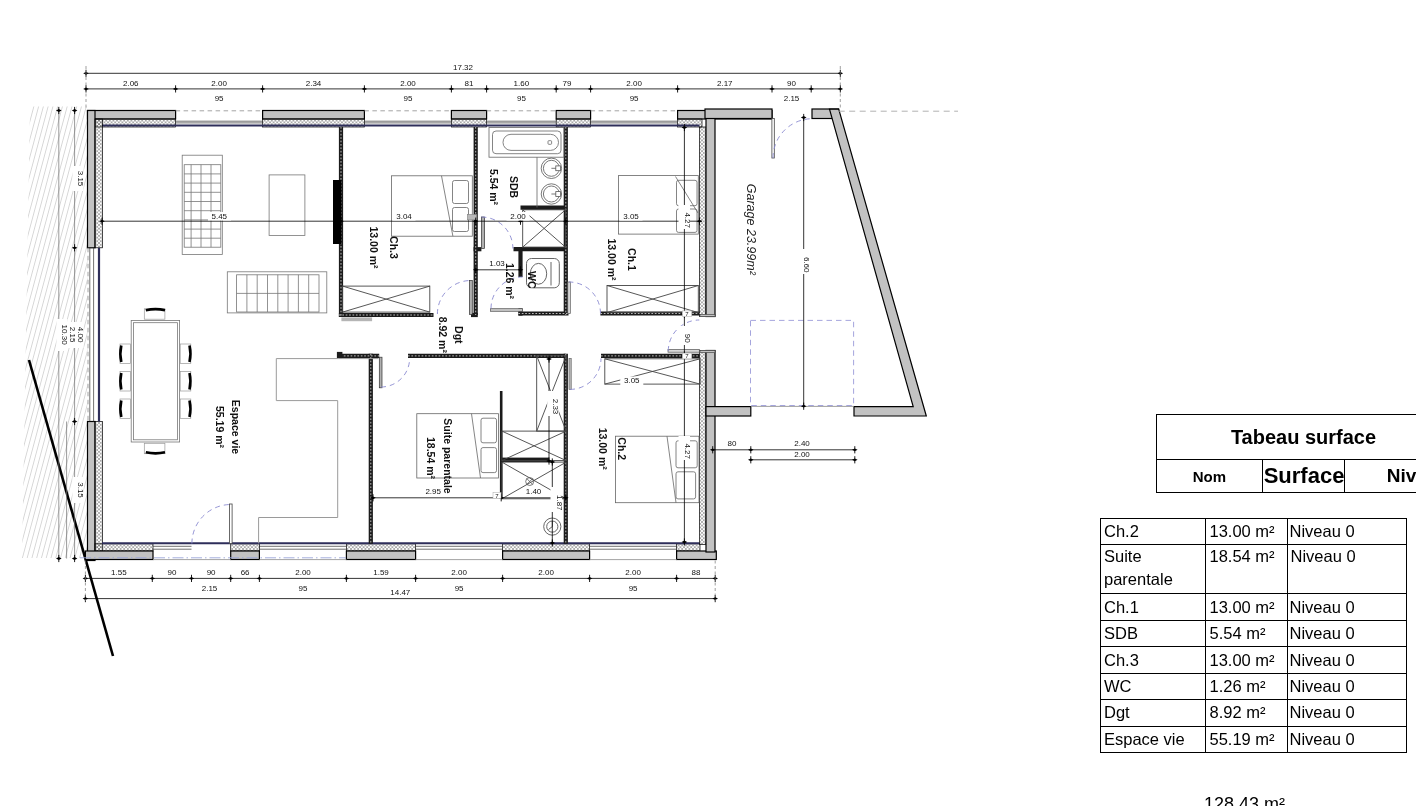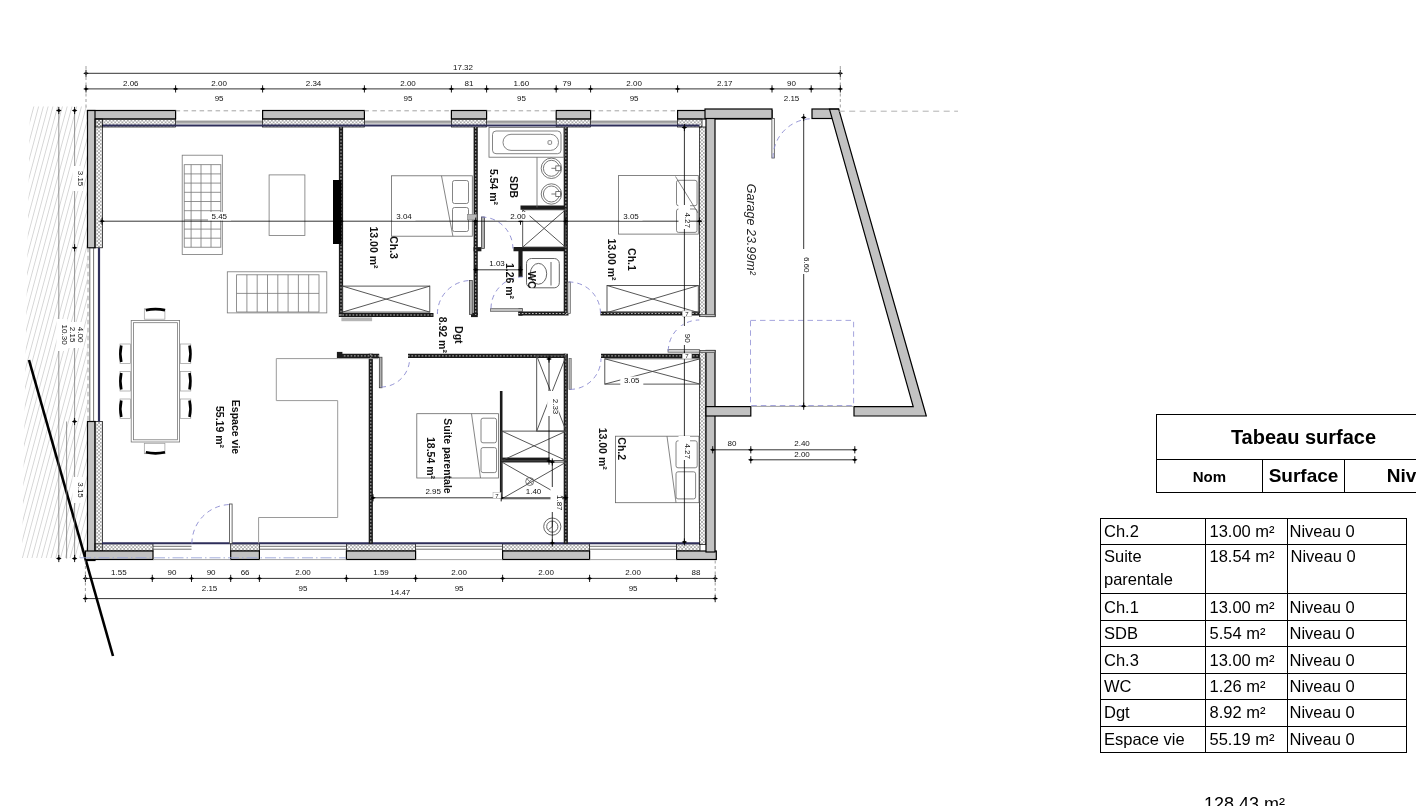--- a/index.html
+++ b/index.html
@@ -648,21 +648,21 @@
         <col style="width:105.7px">
         <col style="width:82.7px">
         <col style="width:105.6px">
       </colgroup>
 <tbody>
         <tr>
           <td colspan="3" style="border:1.6px solid #000;height:42px;text-align:center;font-weight:bold;font-size:20px">Tabeau surface</td>
         </tr>
 <tr>
 <td style="border:1.6px solid #000;width:101px;height:30px;text-align:center;font-weight:bold;font-size:15px">Nom</td>
-<td style="border:1.6px solid #000;width:77px;text-align:center;font-weight:bold;font-size:19px">Surface</td>
+<td style="border:1.6px solid #000;width:77px;text-align:center;font-weight:bold;font-size:22px">Surface</td>
 <td style="border:1.6px solid #000;width:116px;text-align:right;font-weight:bold;font-size:19px">Niveau</td>
 </tr>
 </tbody>
     </table>
 </div>
 
 <div class="abs" id="t2" style="left:1100px;top:517.5px;width:294px">
 <table style="border-collapse:collapse;width:294px;table-layout:fixed;font-size:16.5px">
 <tbody>
         <tr>

